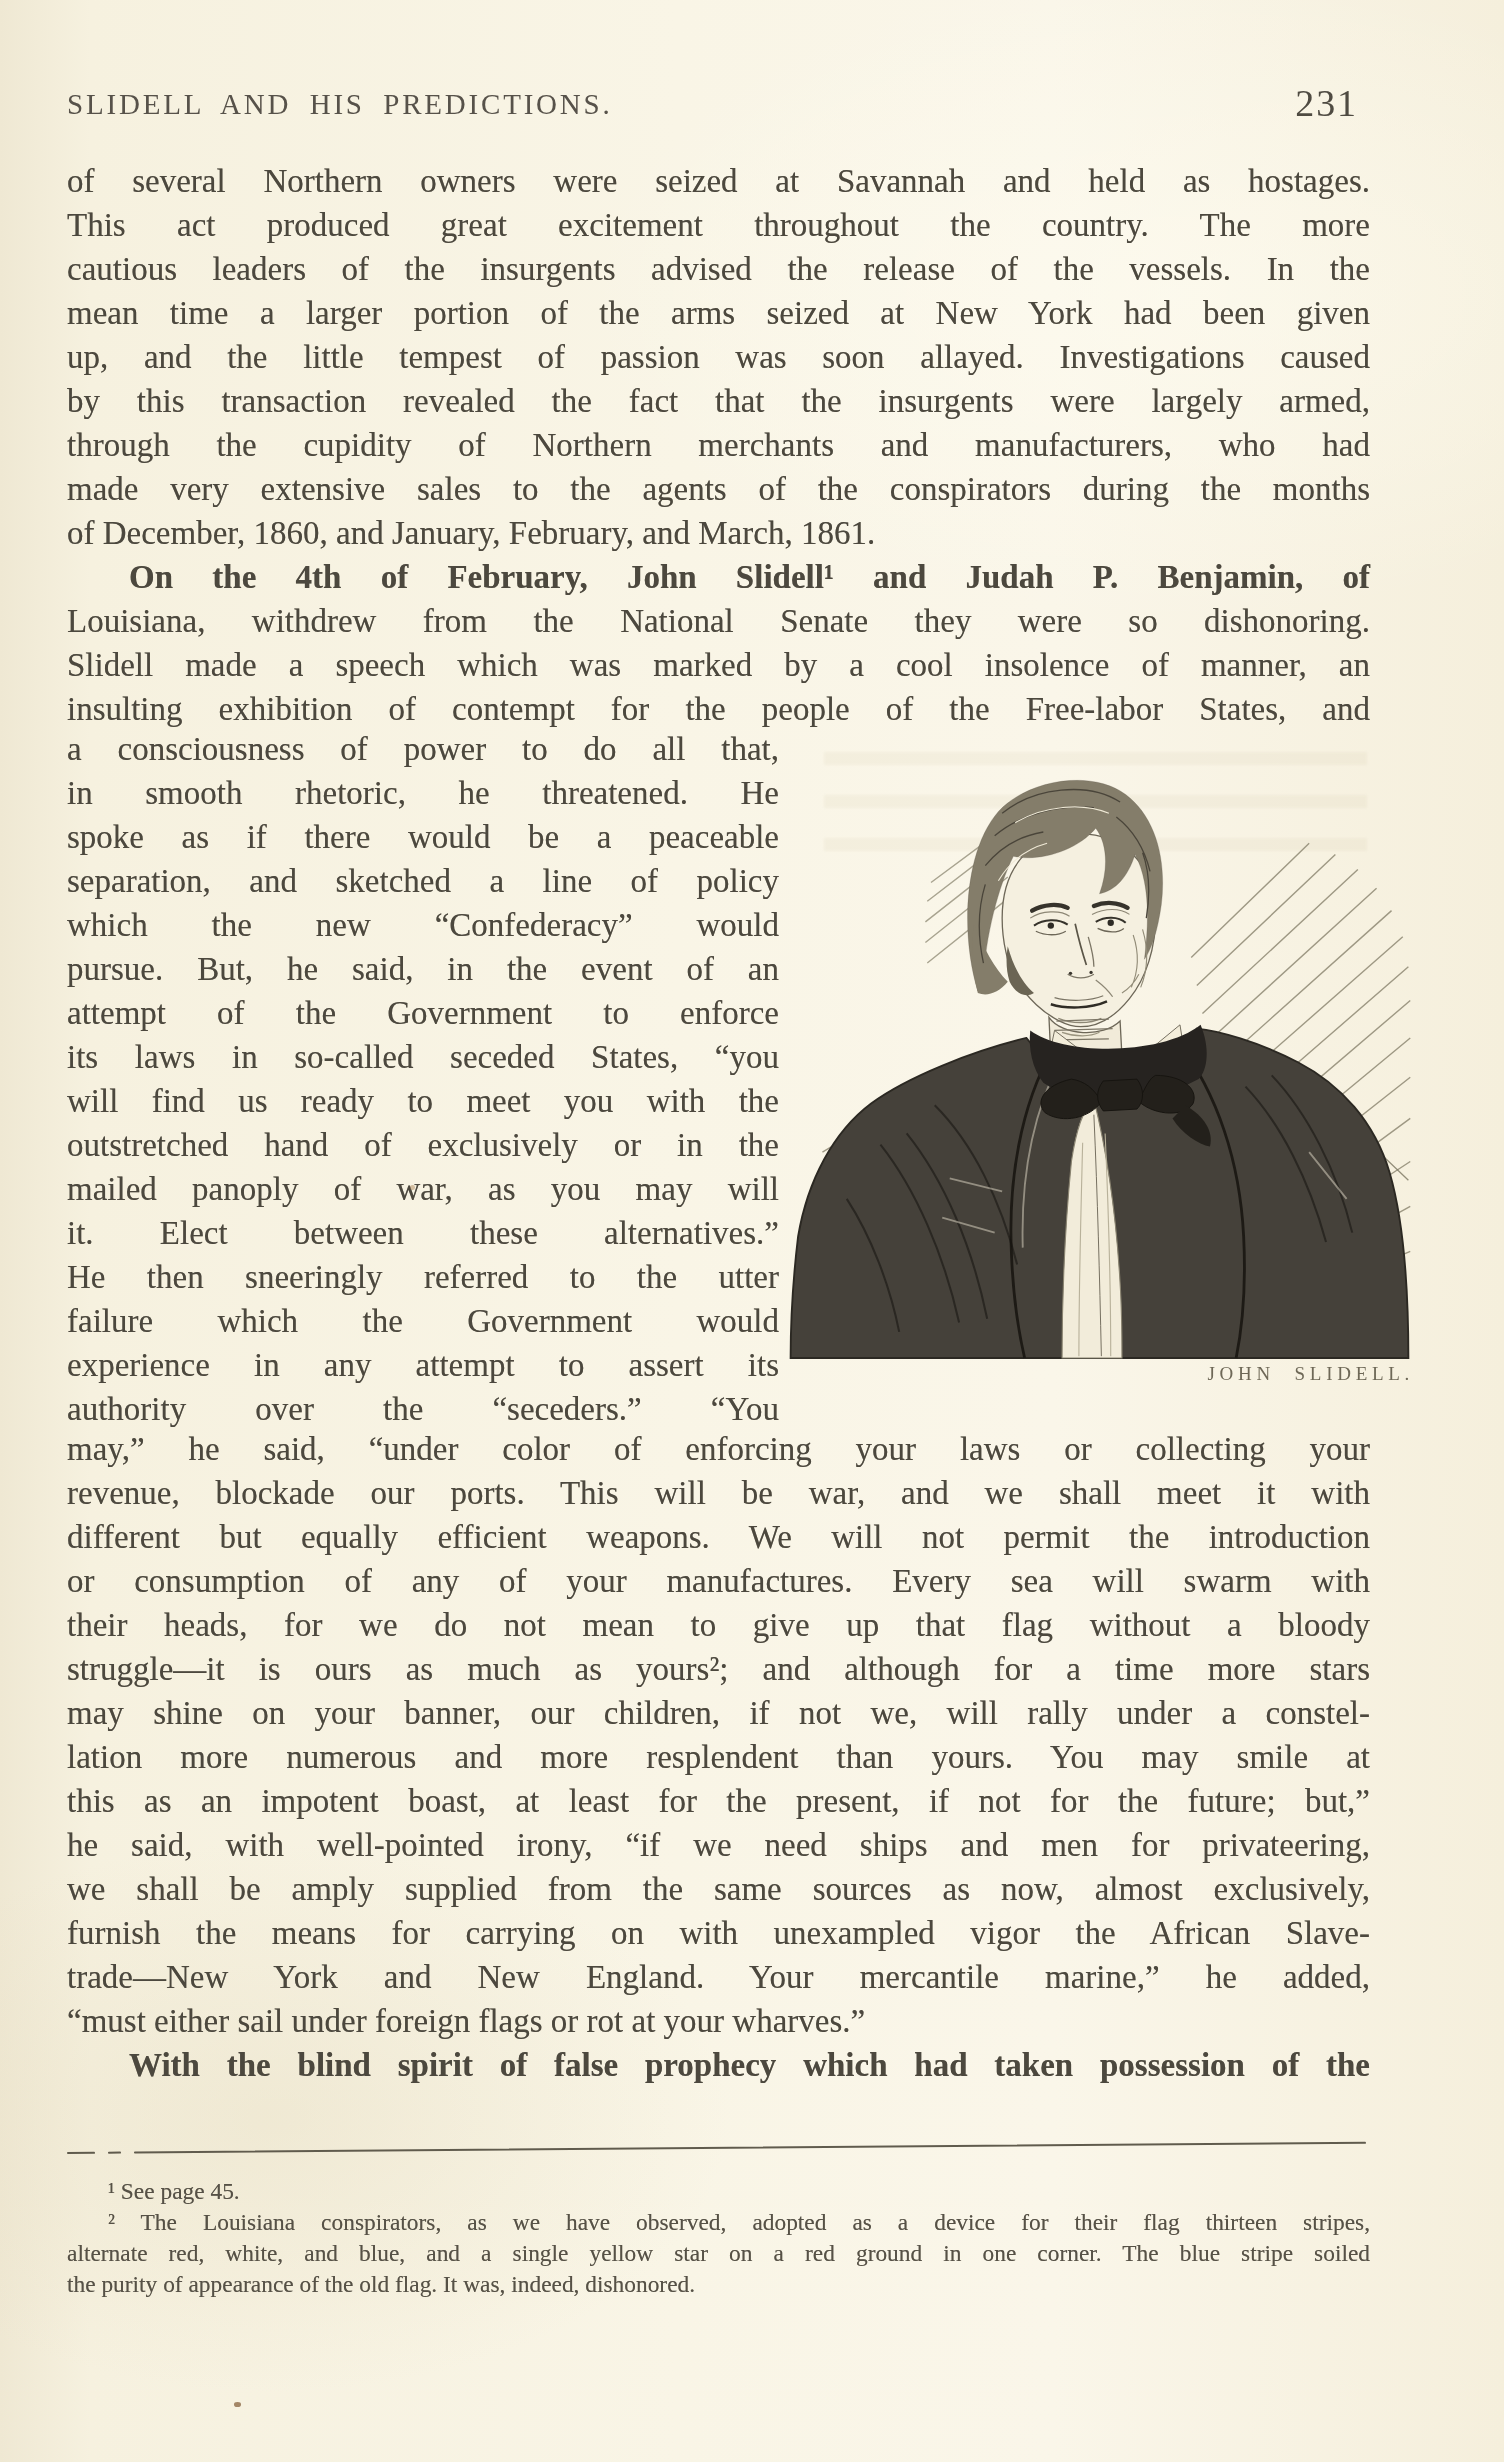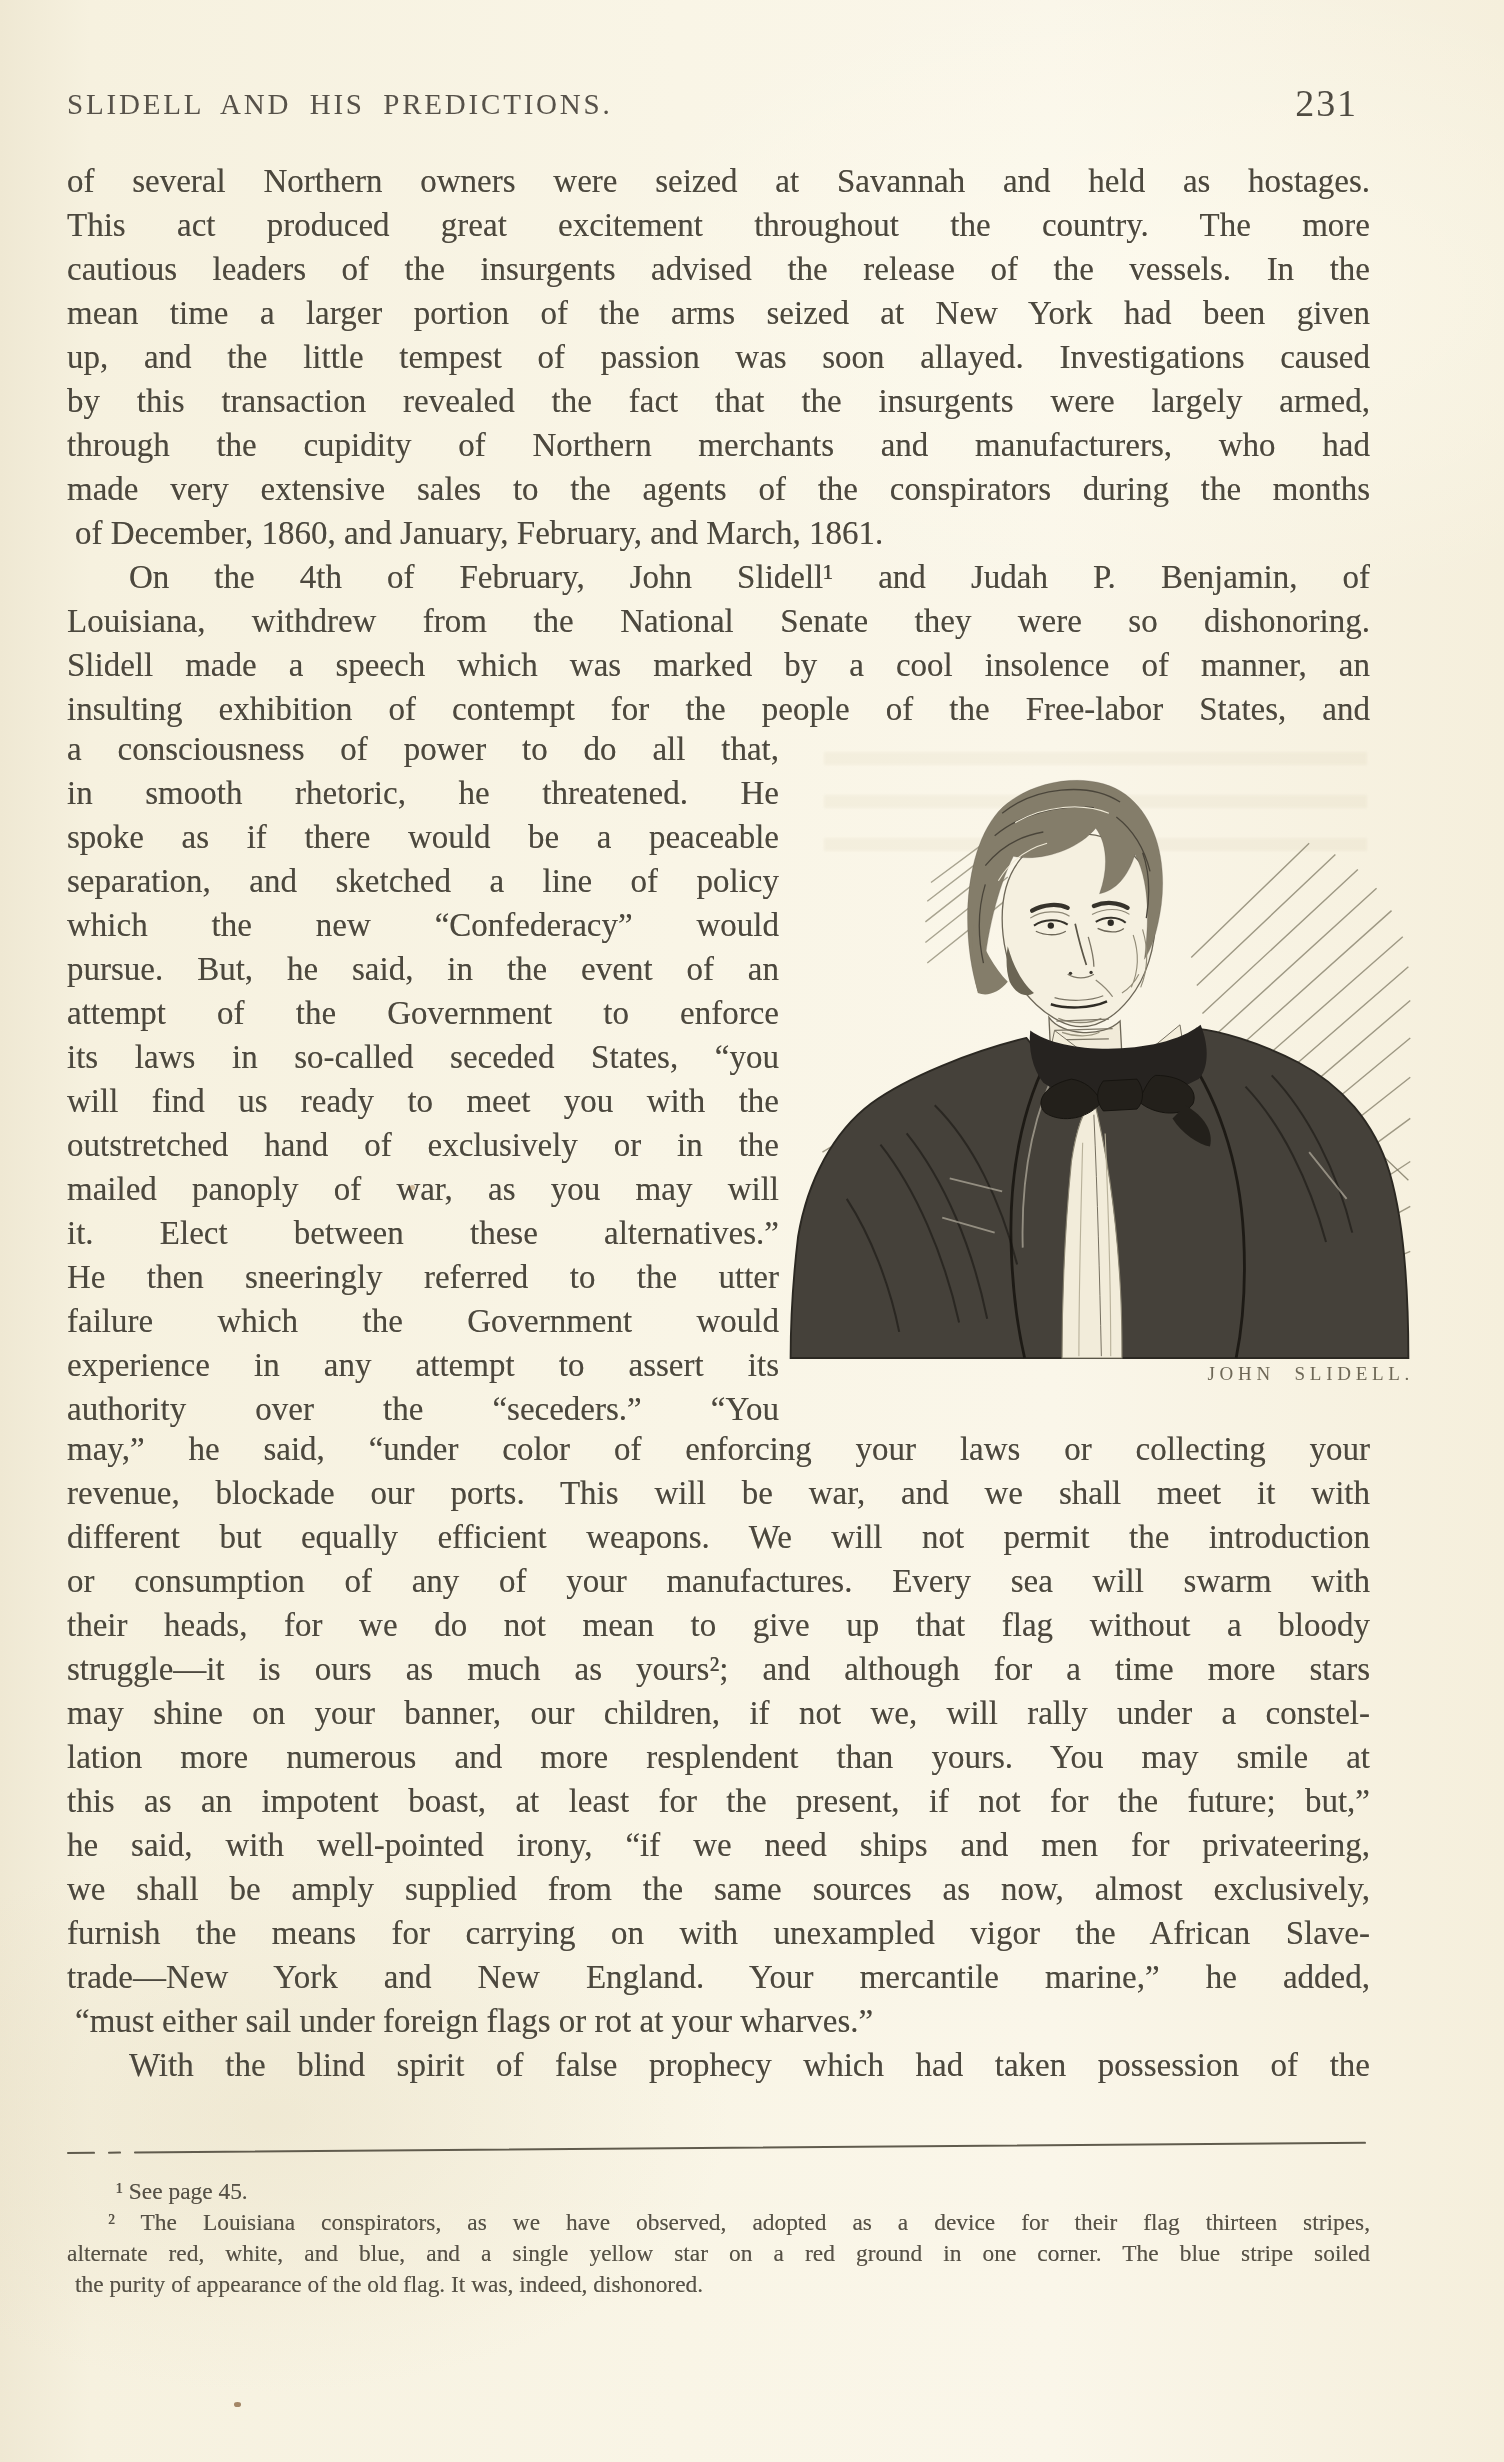--- a/index.html
+++ b/index.html
@@ -17,22 +17,22 @@
   .rh-title{display:block;text-align:left;font-size:29px;letter-spacing:2.8px;word-spacing:8.4px;color:#57524a;}
   .rh-num{position:absolute;right:12px;top:-7.5px;font-size:38px;letter-spacing:1.9px;color:#4f4b42;}
   
   .tb{position:absolute;font-size:33px;}
   #block1{left:67px;top:159px;width:1303px;}
   #narrow{left:67px;top:727px;width:712px;}
   #block3{left:67px;top:1427px;width:1303px;}
   .ln{height:44px;line-height:44px;white-space:normal;
       text-shadow:0 0 0.6px rgba(78,73,62,.5);}
   .j{text-align:justify;text-align-last:justify;}
-  .endl{text-align:left;text-align-last:left;margin-left:8px;}
-  .ind{padding-left:62px;}
+  .endl{text-align:left;text-align-last:left;}
+  .ind{padding-left:62px;font-weight:bold;}
   
   .portrait{position:absolute;left:785px;top:712px;width:629px;height:650px;}
   .portrait svg{display:block;width:100%;height:100%;}
   .caption{position:absolute;left:785px;top:1363px;width:629px;text-align:right;
            font-size:19px;letter-spacing:4.7px;word-spacing:10.3px;color:#6e6857;}
   
   .ghost{position:absolute;left:824px;top:740px;width:543px;height:112px;opacity:.6;
          background:repeating-linear-gradient(180deg, rgba(163,153,104,0) 0 12px,
                     rgba(163,153,104,.12) 12px 25px, rgba(163,153,104,0) 25px 43px);
          filter:blur(1.1px);}

